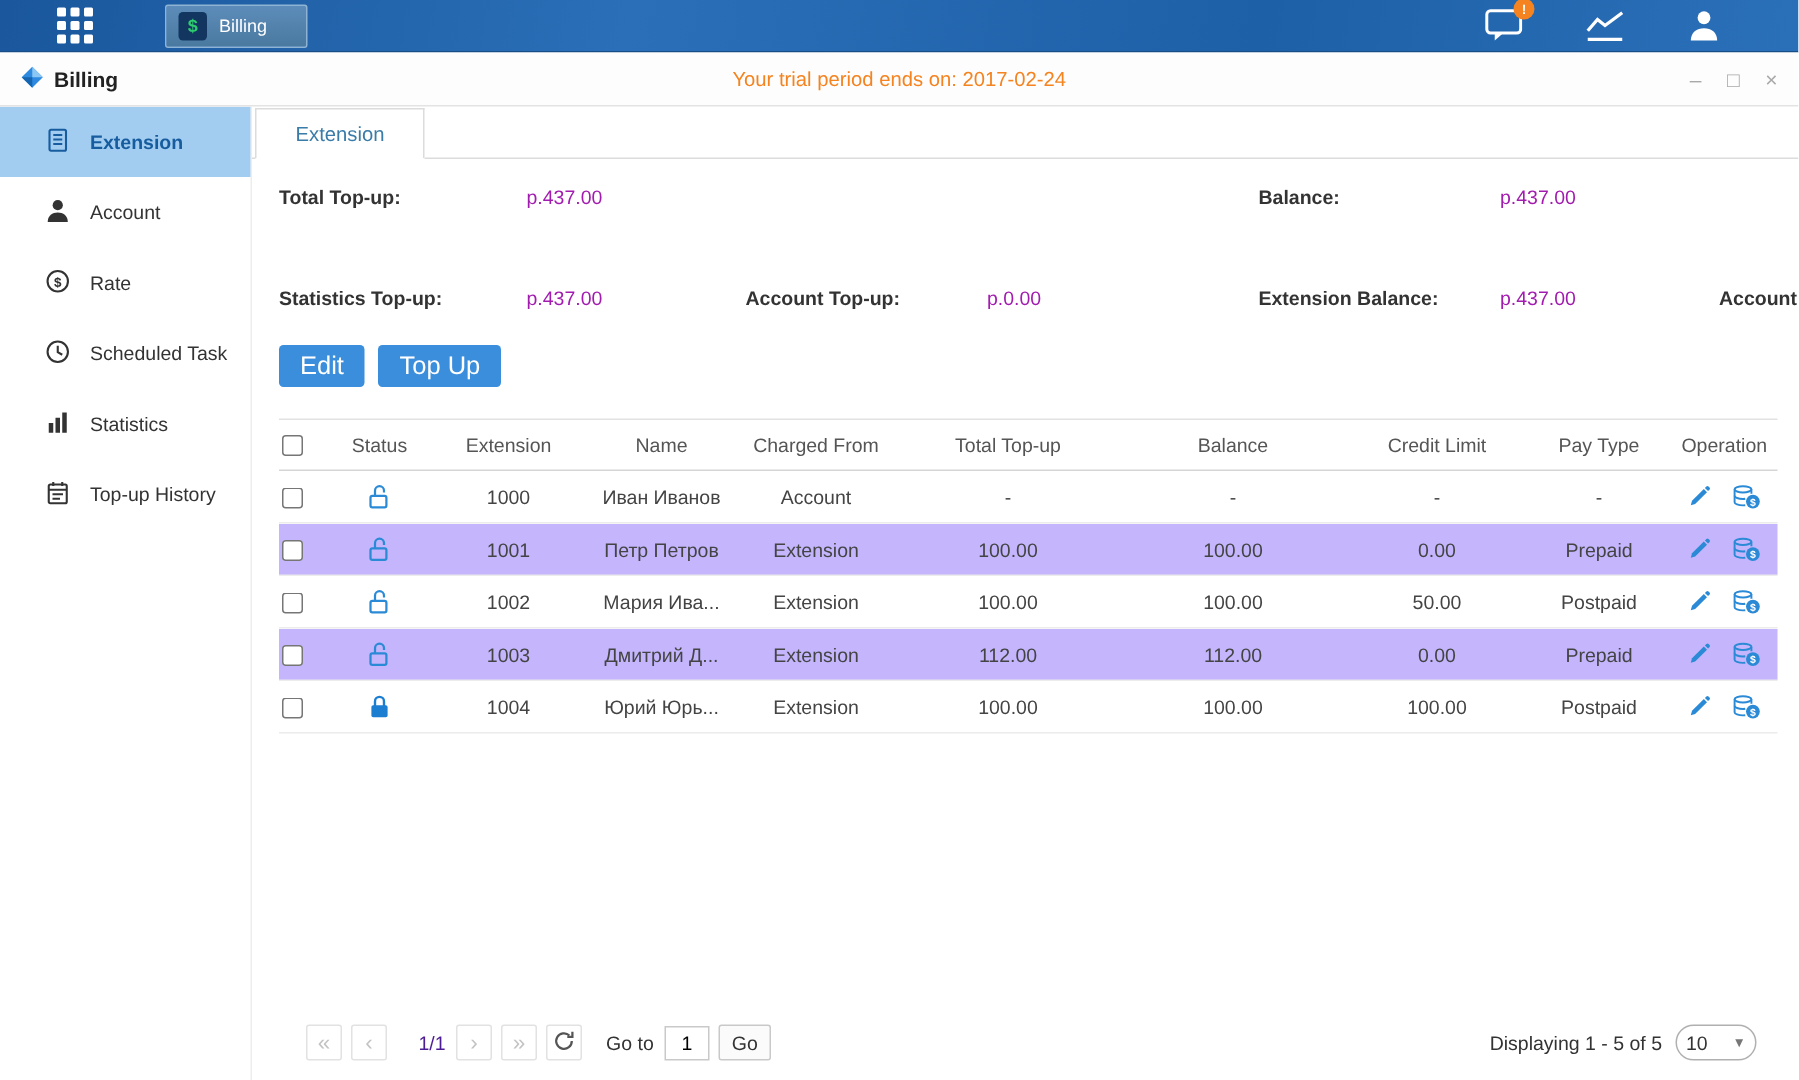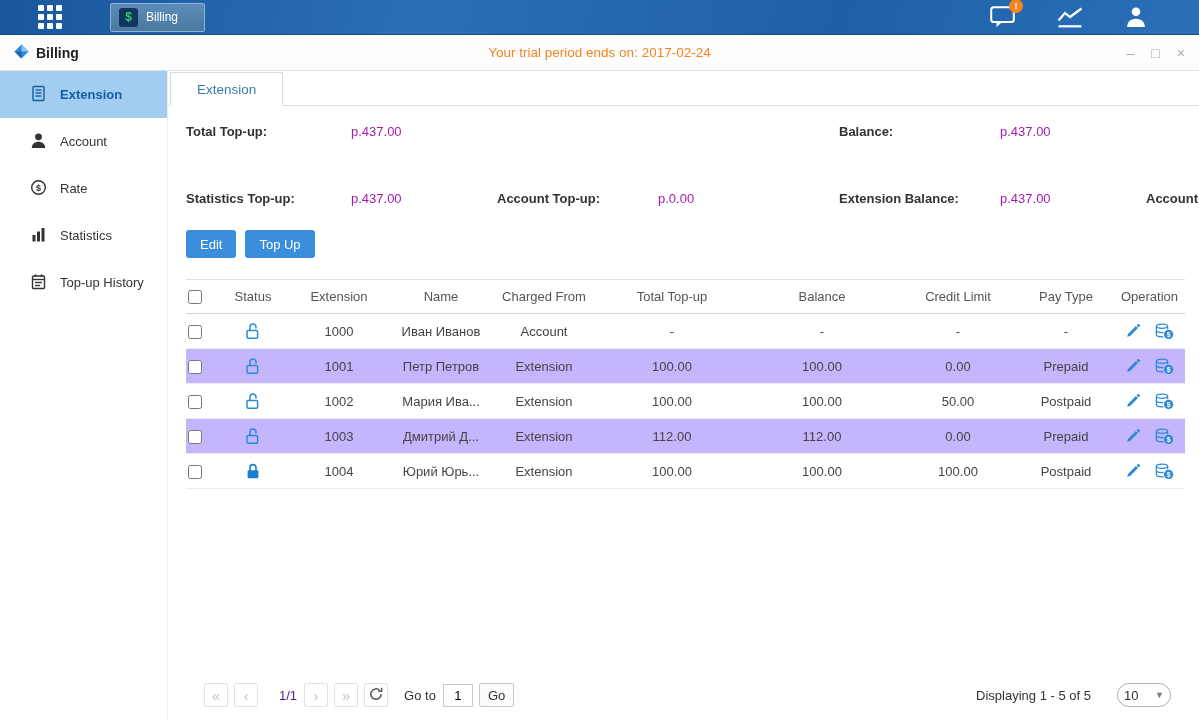--- a/index.html
+++ b/index.html
@@ -55,21 +55,21 @@
     margin-top:10px;gap:36px; }
   .summary .cell { height:31px; display:flex; align-items:center; }
   .summary .lbl { font-weight:bold; color:#333; }
   .summary .val { color:#a21caf; }
   .r1c1{grid-area:1/1;} .r1c2{grid-area:1/2;} .r1c5{grid-area:1/5;} .r1c6{grid-area:1/6;}
   .r2c1{grid-area:2/1;} .r2c2{grid-area:2/2;} .r2c3{grid-area:2/3;} .r2c4{grid-area:2/4;}
   .r2c5{grid-area:2/5;} .r2c6{grid-area:2/6;} .r2c7{grid-area:2/7;} .r2c8{grid-area:2/8;}
 
   .actions { margin-top:16px; display:flex; gap:9px; }
   .btn { background:#3a8edc; color:#fff; border:none; border-radius:3px; height:28px;
-    padding:0 14px; font-size:13px; font-family:inherit; cursor:pointer; }
+    padding:0 14px; font-size:17px; font-family:inherit; cursor:pointer; }
 
   .ext-table { margin-top:21px; width:100%; border-collapse:collapse; table-layout:fixed; font-size:13px; color:#444; }
   .ext-table th { font-weight:normal; color:#555; height:34px; text-align:center;
     border-top:1px solid #e2e2e2; border-bottom:1px solid #d5d5d5; }
   .ext-table th:nth-child(1){width:34px; text-align:left; padding-left:2px;}
   .ext-table th:nth-child(2){width:66px;}
   .ext-table th:nth-child(3){width:106px;}
   .ext-table th:nth-child(4){width:98px;}
   .ext-table th:nth-child(5){width:108px;}
   .ext-table th:nth-child(6){width:148px;}
@@ -87,21 +87,21 @@
   
   .pagination { margin-top:auto; flex:none; display:flex; align-items:center; padding:0 14px 13px 18px; }
   .pg-box { width:24px; height:24px; border:1px solid #e2e2e2; border-radius:2px; background:#fff;
     display:flex; align-items:center; justify-content:center; margin-right:6px; cursor:pointer; }
   .pg-arrow { color:#c3c3c3; font-size:15px; line-height:1; }
   .page-indicator { color:#4c1d95; margin:0 7px 0 15px; }
   .goto-label { margin:0 7px 0 10px; color:#333; }
   .goto-input { width:30px; height:23px; border:1px solid #c9c9c9; text-align:center; font-size:13px; font-family:inherit; }
   .go-btn { height:24px; padding:0 8px; margin-left:6px; border:1px solid #c9c9c9; border-radius:2px;
     background:#fbfbfb; font-size:13px; font-family:inherit; color:#333; cursor:pointer; }
-  .pg-right { margin-left:auto; display:flex; align-items:center; gap:26px; }
+  .pg-right { margin-left:auto; display:flex; align-items:center; gap:9px; }
   .displaying { color:#333; }
   .page-size-select { width:54px; height:24px; border:1px solid #b0b0b0; border-radius:12px; background:#fff;
     display:flex; align-items:center; justify-content:space-between; padding:0 6px; cursor:pointer; color:#333; }
   .dd-arrow { color:#777; font-size:9px; }
 </style>
 </head>
 <body>
 
 <div class="app">
 
@@ -187,20 +187,29 @@
         <span>Account</span>
       </div>
       <div class="side-item">
         <span>
           <svg width="17" height="17" viewBox="0 0 17 17">
               <circle cx="8.5" cy="8.5" r="6.8" fill="none" stroke="currentColor" stroke-width="1.4"></circle>
               <text x="8.5" y="12" text-anchor="middle" font-size="9" font-weight="bold" fill="currentColor">$</text>
             </svg>
         </span>
         <span>Rate</span>
+      </div>
+      <div class="side-item">
+        <span>
+          <svg width="17" height="17" viewBox="0 0 17 17" fill="none" stroke="currentColor" stroke-width="1.4">
+              <circle cx="8.5" cy="8.5" r="6.8"></circle>
+              <path d="M8.5 4.5 V8.8 L11.5 10.5"></path>
+            </svg>
+        </span>
+        <span>Scheduled Task</span>
       </div>
       <div class="side-item">
         <span>
           <svg width="17" height="17" viewBox="0 0 17 17" fill="currentColor">
               <rect x="2.5" y="9" width="3" height="6.5"></rect>
               <rect x="7" y="5.5" width="3" height="10"></rect>
               <rect x="11.5" y="2" width="3" height="13.5"></rect>
             </svg>
         </span>
         <span>Statistics</span>

